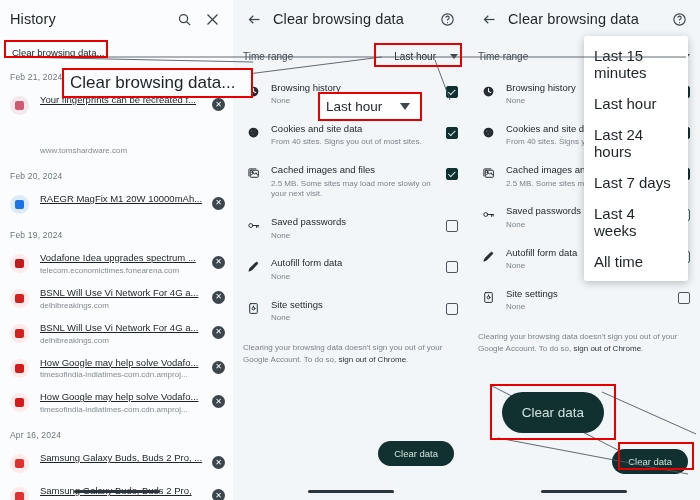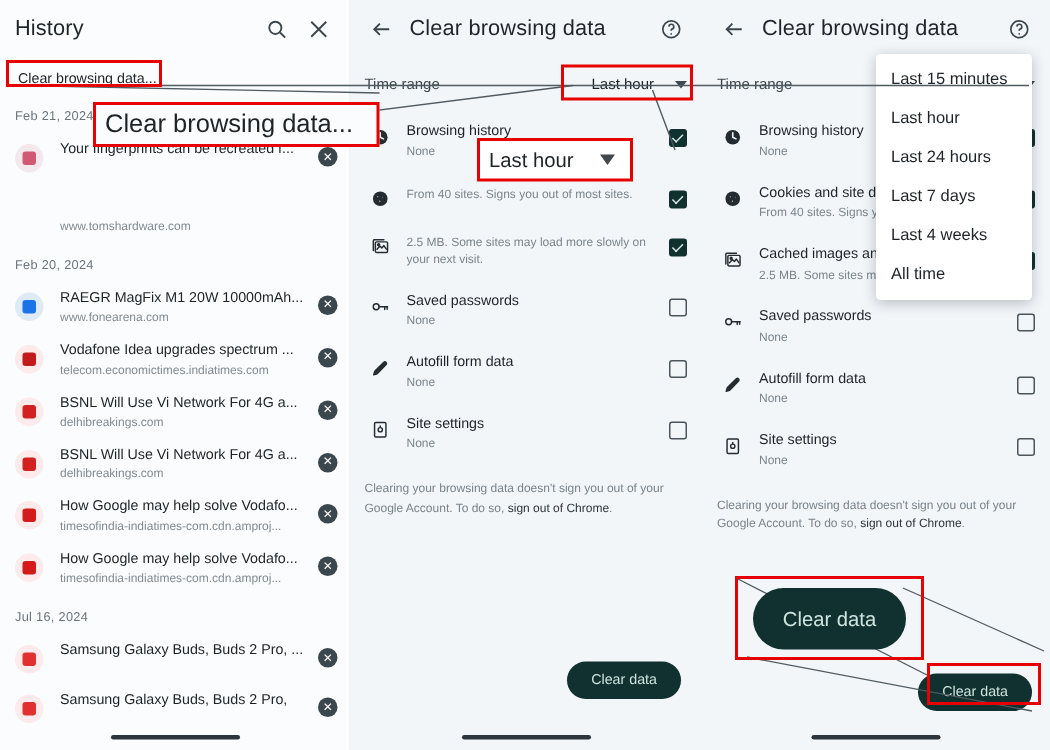--- a/index.html
+++ b/index.html
@@ -30,21 +30,21 @@
   
   .hist-scroll { position:absolute; top:38px; left:0; right:0; bottom:0; }
   .cbd-chip-row { padding:4px 8px 2px 8px; }
   .cbd-chip { display:inline-block; font-size:9.5px; color:#20262b; padding:3px 4px; }
   .date-hdr { font-size:8.5px; color:#6b757c; padding:9px 0 7px 10px; letter-spacing:.2px; }
   .hrow { display:flex; align-items:flex-start; padding:5px 8px 7px 10px; }
   .fav { width:19px; height:19px; border-radius:50%; flex:0 0 auto; margin-top:2px;
          display:flex; align-items:center; justify-content:center; }
   .fav-inner { width:9px; height:9px; border-radius:2px; }
   .hmeta { flex:1; min-width:0; padding-left:11px; padding-right:4px; }
-  .htitle { font-size:9.5px; color:#1d2327; line-height:1.25; white-space:nowrap; overflow:hidden; text-overflow:clip; }
+  .htitle { font-size:9.5px; color:#1d2327; line-height:1.25; white-space:nowrap; overflow:hidden; text-overflow:clip;text-decoration:underline; }
   .hurl { font-size:8px; color:#818b92; margin-top:2px; white-space:nowrap; overflow:hidden; }
   .hclose { width:13px; height:13px; border-radius:50%; background:#3c464d; color:#fff;
             display:flex; align-items:center; justify-content:center; font-size:8px;
             flex:0 0 auto; margin-top:4px; line-height:1; }
 
   
   .cbd-body { position:absolute; top:38px; left:0; right:0; bottom:0; }
   .timerange-row { display:flex; align-items:center; height:36px; padding:0 10px; }
   .timerange-label { font-size:10px; color:#3f484f; }
   .timerange-sel { margin-left:auto; display:flex; align-items:center; gap:14px;
@@ -67,21 +67,21 @@
 
   .clear-btn { position:absolute; right:14px; bottom:34px; background:#10312f; color:#cfe3df;
                font-size:9.5px; border-radius:16px; padding:7px 16px; white-space:nowrap; }
 
   .navbar-pill { position:absolute; bottom:7px; left:50%; transform:translateX(-50%);
                  width:86px; height:3.5px; border-radius:2px; background:#2c353b; }
 
   
   .dd-menu { position:absolute; left:116px; top:36px; width:104px; background:#fff;
              border-radius:3px; box-shadow:0 2px 9px rgba(10,25,35,.26); padding:4px 0; z-index:30; }
-  .dd-item { font-size:11px; color:#1d2327; padding:7px 10px; }
+  .dd-item { font-size:15px; color:#1d2327; padding:7px 10px; }
 
   
   .redbox { position:absolute; border:2.5px solid #e60000; z-index:40; pointer-events:none; }
   .callout { position:absolute; z-index:45; background:#fbfcfd; border:2.5px solid #e60000;
              display:flex; align-items:center; }
   .callout-text { font-size:17px; color:#1d2327; white-space:nowrap; padding:0 6px; }
   .callout-sm { font-size:13.5px; }
   svg.leader { position:absolute; left:0; top:0; width:700px; height:500px; z-index:35; pointer-events:none; }
   svg.leader line { stroke:#4f5a61; stroke-width:.9; }
 </style>
@@ -124,31 +124,31 @@
             </span>
             <span class="hclose">✕</span>
           </div>
           <div class="date-hdr">Feb 20, 2024</div>
           <div class="hrow">
             <span class="fav" style="background:#dfeaf7">
               <span class="fav-inner" style="background:#1a73e8"></span>
             </span>
             <span class="hmeta">
               <span class="htitle" style="display: block;">RAEGR MagFix M1 20W 10000mAh...</span>
-              <span class="hurl" style="display: block;">www.fonearena.com</span>
-            </span>
-            <span class="hclose">✕</span>
-          </div>
+            </span>
+            <span class="hclose">✕</span>
+          </div>
+          <div class="date-hdr">Feb 19, 2024</div>
           <div class="hrow">
             <span class="fav" style="background:#fdeaea">
               <span class="fav-inner" style="background:#c21b1b"></span>
             </span>
             <span class="hmeta">
               <span class="htitle" style="display: block;">Vodafone Idea upgrades spectrum ...</span>
-              <span class="hurl" style="display: block;">telecom.economictimes.indiatimes.com</span>
+              <span class="hurl" style="display: block;">telecom.economictimes.fonearena.com</span>
             </span>
             <span class="hclose">✕</span>
           </div>
           <div class="hrow">
             <span class="fav" style="background:#fdeaea">
               <span class="fav-inner" style="background:#d32020"></span>
             </span>
             <span class="hmeta">
               <span class="htitle" style="display: block;">BSNL Will Use Vi Network For 4G a...</span>
               <span class="hurl" style="display: block;">delhibreakings.com</span>
@@ -178,21 +178,21 @@
           <div class="hrow">
             <span class="fav" style="background:#fdeaea">
               <span class="fav-inner" style="background:#d41b1b"></span>
             </span>
             <span class="hmeta">
               <span class="htitle" style="display: block;">How Google may help solve Vodafo...</span>
               <span class="hurl" style="display: block;">timesofindia-indiatimes-com.cdn.amproj...</span>
             </span>
             <span class="hclose">✕</span>
           </div>
-          <div class="date-hdr">Jul 16, 2024</div>
+          <div class="date-hdr">Apr 16, 2024</div>
           <div class="hrow">
             <span class="fav" style="background:#fdeaea">
               <span class="fav-inner" style="background:#e03030"></span>
             </span>
             <span class="hmeta">
               <span class="htitle" style="display: block;">Samsung Galaxy Buds, Buds 2 Pro, ...</span>
             </span>
             <span class="hclose">✕</span>
           </div>
           <div class="hrow">
@@ -255,35 +255,37 @@
           <div class="opt-row">
             <span class="opt-ic">
               <svg width="13" height="13" viewBox="0 0 24 24" fill="none" stroke="currentColor" stroke-width="1.8" stroke-linecap="round" stroke-linejoin="round">
                 <circle cx="12" cy="12" r="9" fill="currentColor" stroke="none"></circle>
                 <circle cx="9" cy="9.5" r="1.6" fill="#f2f6f9"></circle>
                 <circle cx="15" cy="10" r="1.4" fill="#f2f6f9"></circle>
                 <circle cx="11.5" cy="15" r="1.6" fill="#f2f6f9"></circle>
               </svg>
             </span>
             <span class="opt-txt">
+              <span class="opt-title" style="display:block">Cookies and site data</span>
               <span class="opt-sub" style="display:block">From 40 sites. Signs you out of most sites.</span>
             </span>
             <span class="cbx on"></span>
           </div>
           <div class="opt-row">
             <span class="opt-ic">
               <svg width="13" height="13" viewBox="0 0 24 24" fill="none" stroke="currentColor" stroke-width="1.8" stroke-linecap="round" stroke-linejoin="round">
                 <rect x="6" y="6" width="15" height="13" rx="1.5"></rect>
                 <rect x="3" y="3" width="15" height="13" rx="1.5" fill="currentColor" stroke="none" opacity=".0"></rect>
                 <polyline points="8,15 11.5,11 14,13.5 16.5,10.5 19.5,15"></polyline>
                 <circle cx="10" cy="9.5" r="1.2" fill="currentColor"></circle>
                 <path d="M3.5 16.5V4.5A1 1 0 0 1 4.5 3.5h12"></path>
               </svg>
             </span>
             <span class="opt-txt">
+              <span class="opt-title" style="display:block">Cached images and files</span>
               <span class="opt-sub" style="display:block">2.5 MB. Some sites may load more slowly on your next visit.</span>
             </span>
             <span class="cbx on"></span>
           </div>
           <div class="opt-row">
             <span class="opt-ic">
               <svg width="13" height="13" viewBox="0 0 24 24" fill="none" stroke="currentColor" stroke-width="1.8" stroke-linecap="round" stroke-linejoin="round">
                 <circle cx="7" cy="12" r="3.6"></circle>
                 <line x1="10.6" y1="12" x2="21" y2="12"></line>
                 <line x1="17.5" y1="12" x2="17.5" y2="15.5"></line>

